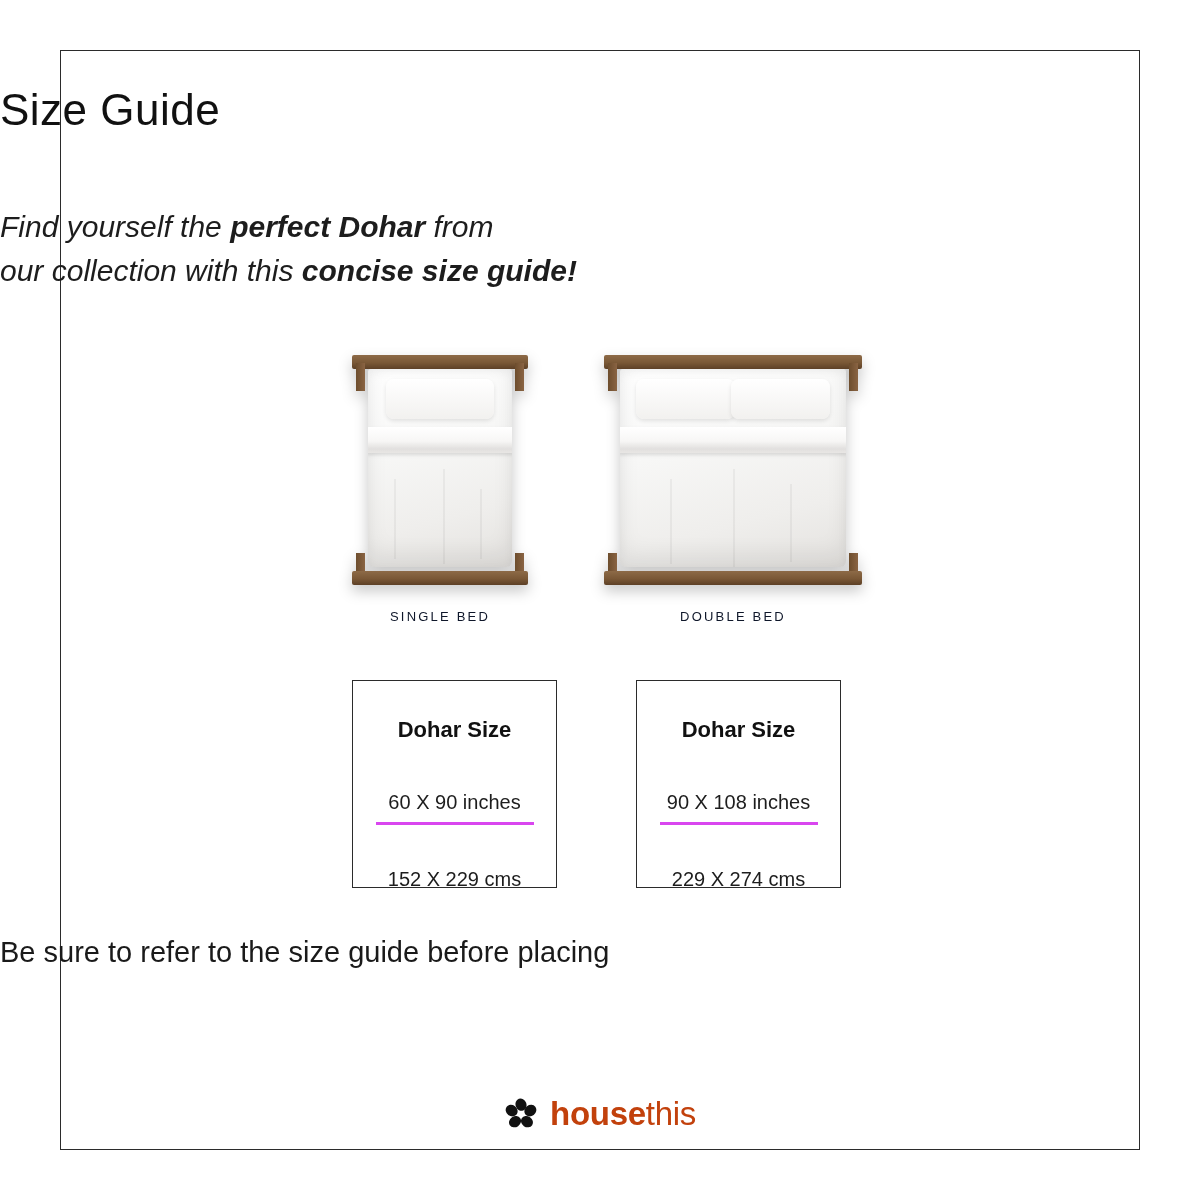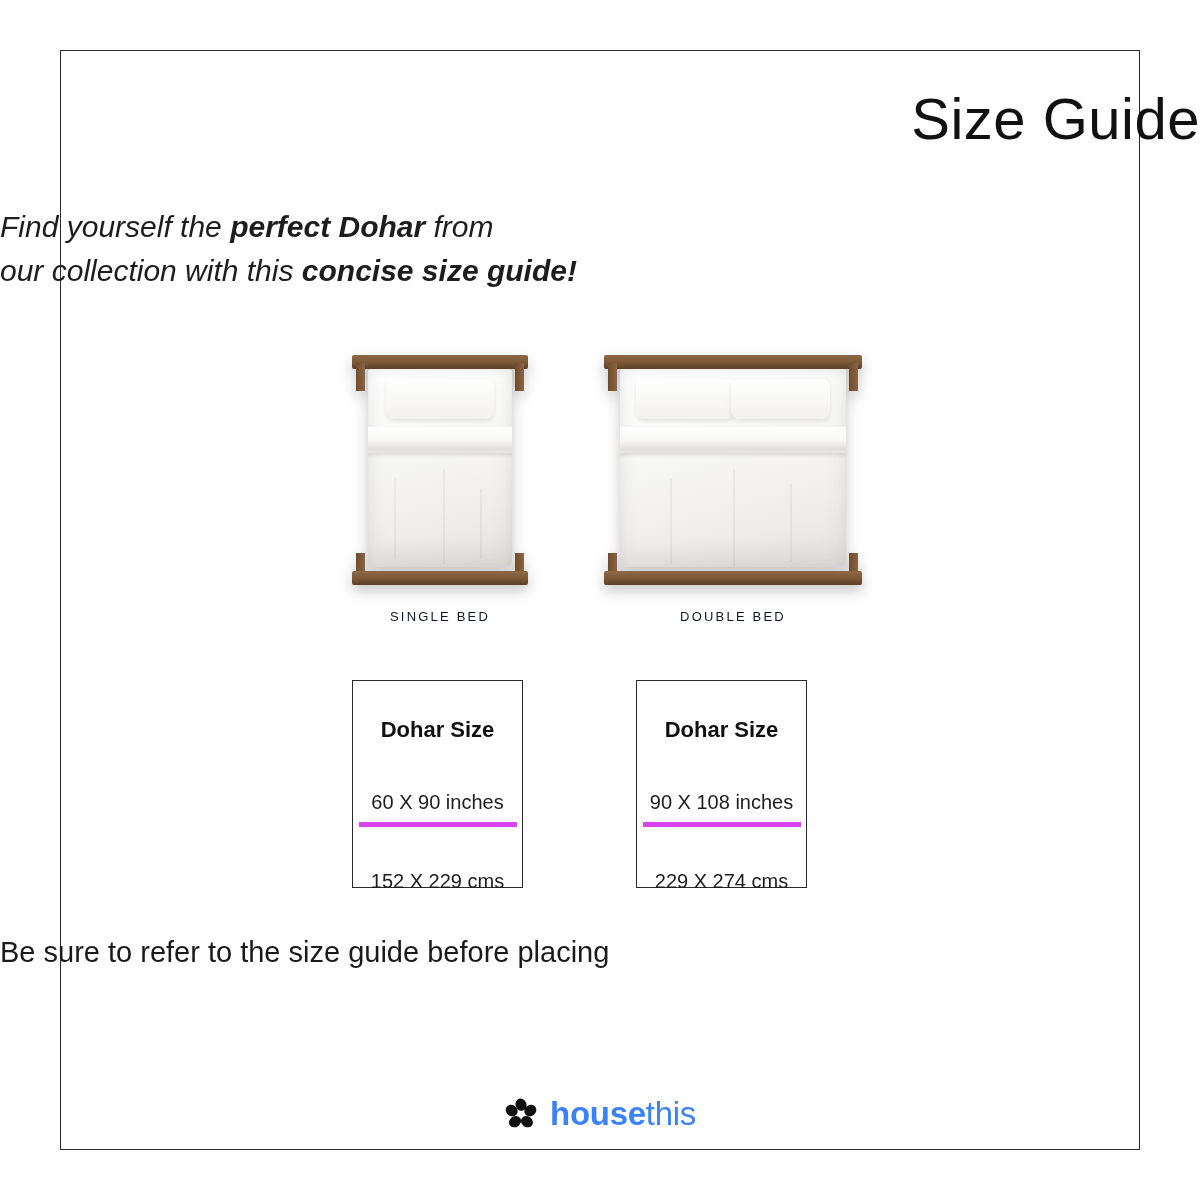--- a/index.html
+++ b/index.html
@@ -30,22 +30,22 @@
     height: 1100px;
     border: 1px solid #2b2b2b;
     box-sizing: border-box;
   }
 
   .title {
     position: absolute;
     left: 0;
     right: 0;
     top: 85px;
-    text-align: right;
-    font-size: 58px;
+    text-align: left;
+    font-size: 44px;
     font-weight: 400;
     letter-spacing: 0.5px;
     color: #111111;
   }
 
   .subtitle {
     position: absolute;
     left: 0;
     right: 0;
     top: 205px;
@@ -176,21 +176,21 @@
   .boxes {
     position: absolute;
     top: 680px;
     left: 0;
     right: 0;
     height: 215px;
   }
   .size-box {
     position: absolute;
     top: 0;
-    width: 171px;
+    width: 205px;
     height: 208px;
     border: 1px solid #2b2b2b;
     box-sizing: border-box;
   }
   .box-single { left: 352px; }
   .box-double { left: 636px; }
 
   .box-title {
     margin-top: 36px;
     text-align: center;
@@ -202,21 +202,21 @@
     margin: 44px auto 0 auto;
     width: 158px;
   }
   .box-row {
     text-align: center;
     font-size: 20px;
     color: #1d1d1d;
     padding: 4px 0 8px 0;
   }
   .box-row.top {
-    border-bottom: 5px solid #d946ef;
+    border-bottom: 3px solid #d946ef;
   }
   .box-row.bottom { padding-top: 8px; margin-top: 35px; }
 
   
   .note {
     position: absolute;
     left: 0; right: 0;
     top: 930px;
     text-align: left;
     font-size: 29px;
@@ -235,21 +235,21 @@
     gap: 12px;
   }
   .brand-mark {
     width: 34px;
     height: 34px;
     position: relative;
   }
   .brand-text {
     font-size: 33px;
     letter-spacing: -0.3px;
-    color: #3b82f6;
+    color: #c2410c;
   }
   .brand-text .b { font-weight: bold; }
   .brand-text .t { font-weight: 400; }
 </style>
 </head>
 <body>
 
 <div class="page">
   <div class="frame"></div>
 

